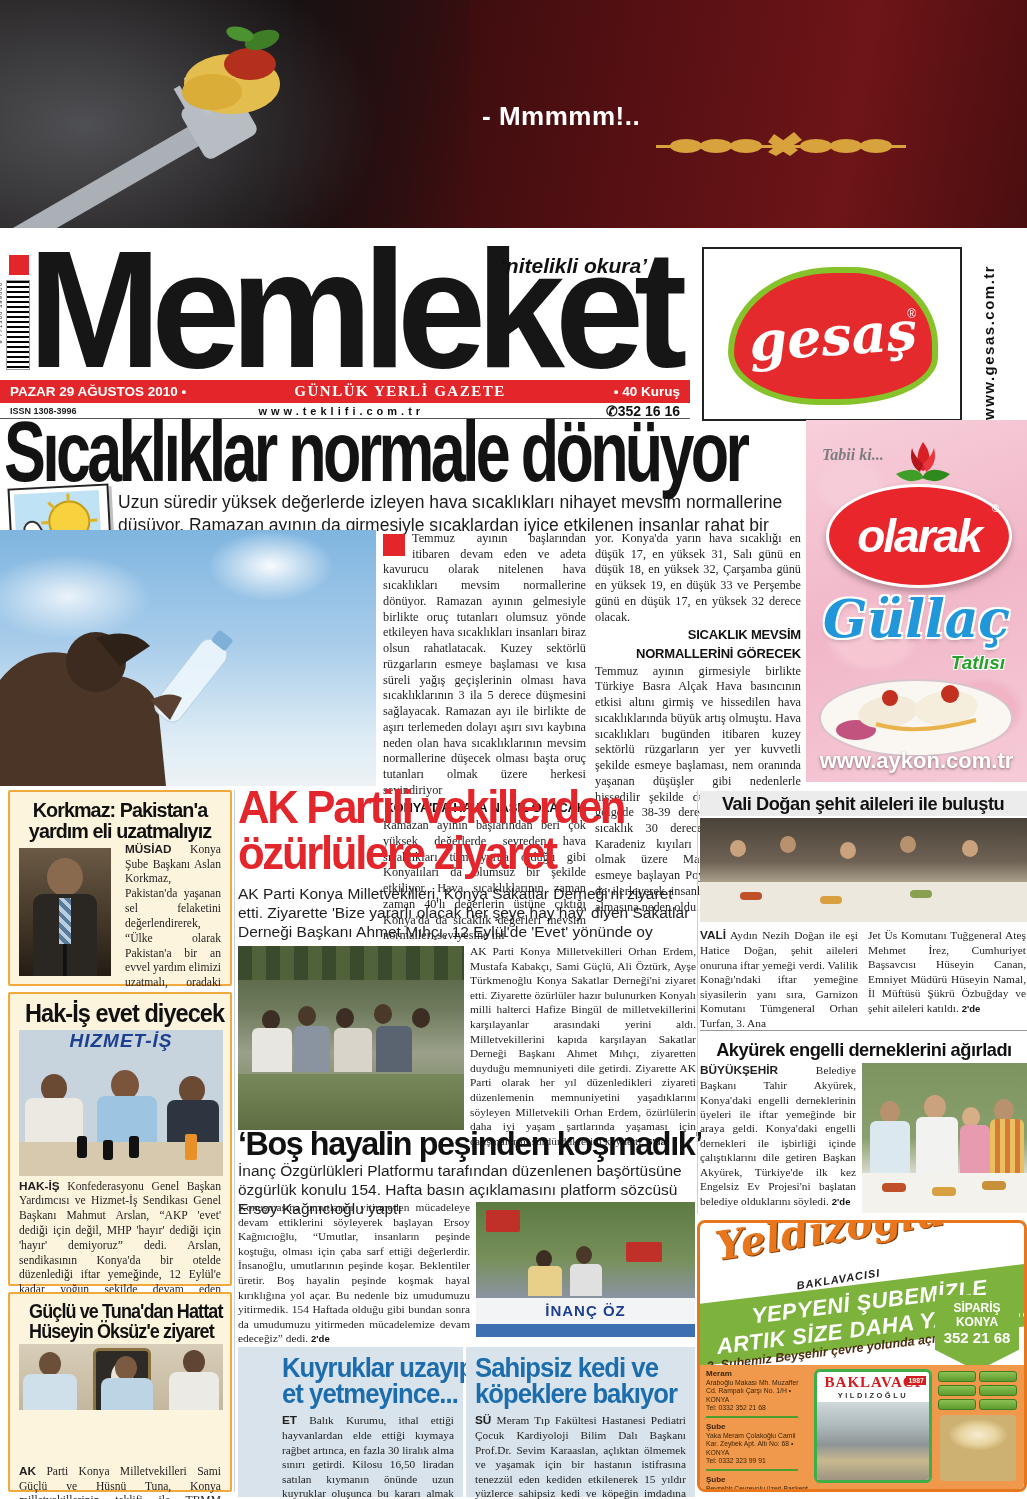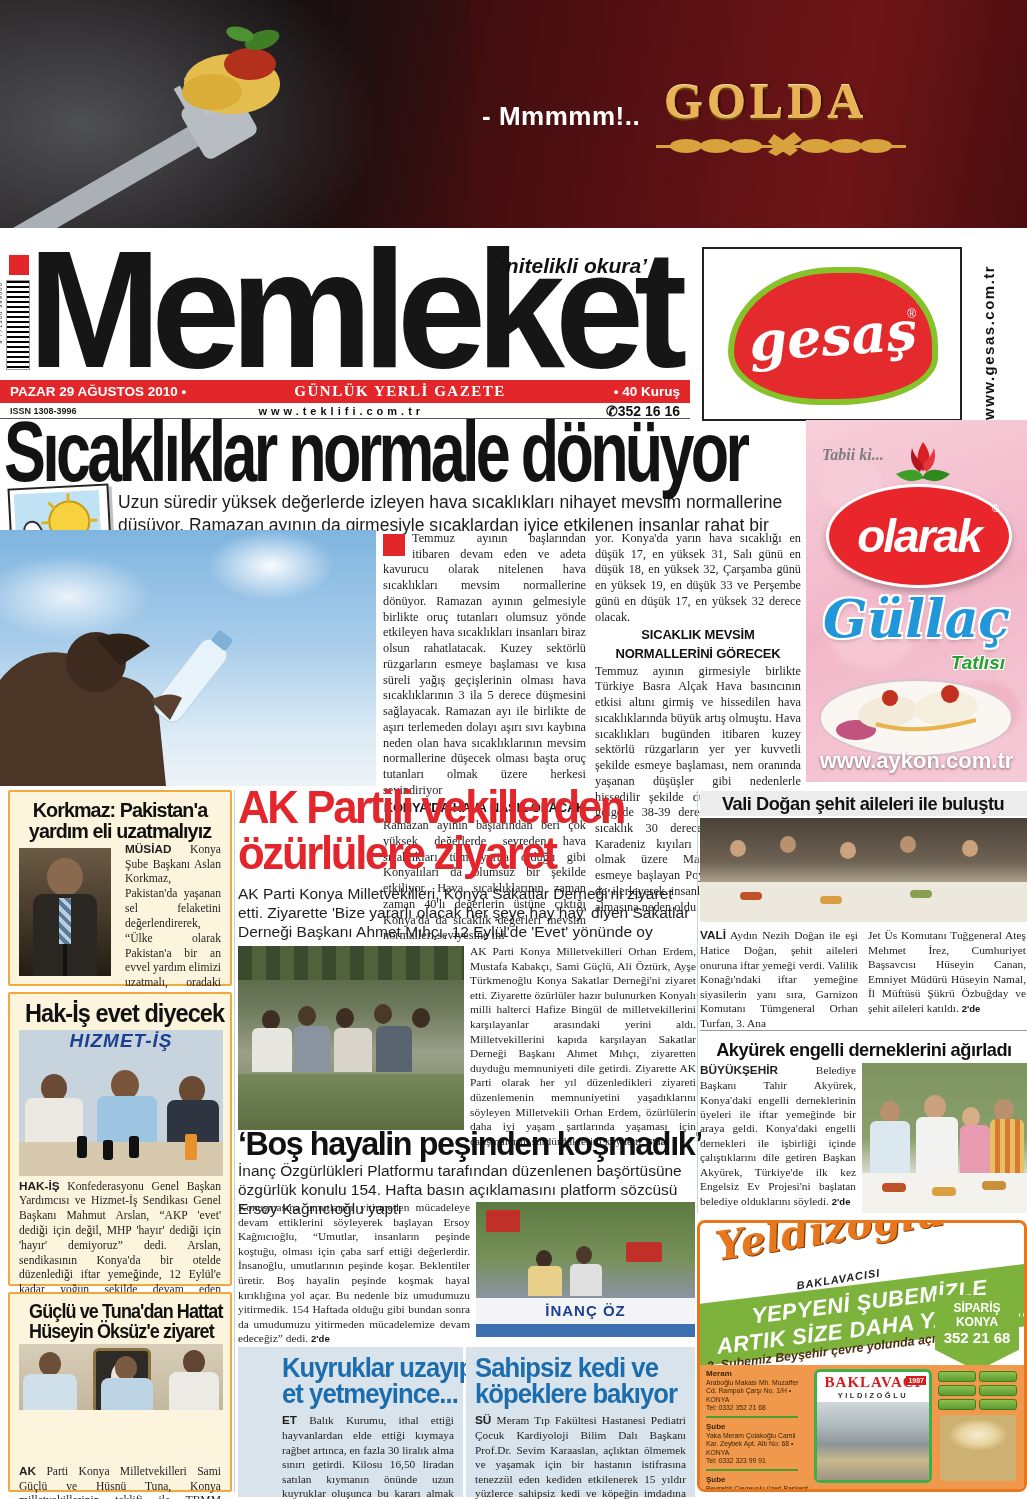--- a/index.html
+++ b/index.html
@@ -54,21 +54,21 @@
   .standfirst{left:118px;top:491px;width:688px;font-size:17.5px;line-height:1.32;color:#1c1c1c;}
   .photo-drinking{left:0;top:530px;width:376px;height:256px;
     background:radial-gradient(90px 50px at 72% 14%,rgba(255,255,255,.95),rgba(255,255,255,0) 70%),
                radial-gradient(120px 60px at 18% 26%,rgba(255,255,255,.8),rgba(255,255,255,0) 70%),
                linear-gradient(180deg,#7fb5e0 0%,#a9cdea 45%,#dcebf5 80%,#edf2f5 100%);}
   .bodytext{font-family:"Liberation Serif",serif;font-size:12.3px;line-height:1.28;text-align:justify;color:#1f1f1f;}
   .col1{left:383px;top:531px;width:203px;height:254px;}
   .col2{left:595px;top:531px;width:206px;height:254px;}
   .lead-sq{display:inline-block;width:22px;height:22px;background:#e3262a;float:left;margin:3px 7px 0 0;}
   .subhead{font-family:"Liberation Sans",sans-serif;font-weight:bold;font-size:13px;letter-spacing:-.2px;
-    margin:2px 0 1px;text-align:center;color:#111;}
+    margin:2px 0 1px;text-align:right;color:#111;}
   .more{font-family:"Liberation Sans",sans-serif;font-weight:bold;font-size:9.5px;color:#111;}
   .lead-word{font-weight:bold;font-family:"Liberation Sans",sans-serif;font-size:11.8px;}
   
   .aykon{left:806px;top:420px;width:221px;height:362px;overflow:hidden;
     background:radial-gradient(60px 48px at 20% 18%,#f6ccd8 0 45%,rgba(0,0,0,0) 60%),
       radial-gradient(70px 55px at 75% 30%,#f2b9c9 0 45%,rgba(0,0,0,0) 60%),
       radial-gradient(80px 60px at 30% 60%,#f6c6d3 0 45%,rgba(0,0,0,0) 60%),
       radial-gradient(70px 55px at 80% 80%,#f0b4c5 0 45%,rgba(0,0,0,0) 60%),
       linear-gradient(160deg,#f7cfda 0%,#f1b7c8 50%,#f6cbd7 100%);}
   .aykon-intro{position:absolute;left:16px;top:26px;font-family:"Liberation Serif",serif;font-style:italic;
@@ -167,21 +167,20 @@
           <rect x="254" y="128" width="7" height="40" fill="#aab0b6"></rect>
         </g>
         <ellipse cx="232" cy="84" rx="48" ry="30" fill="#e3bd4e"></ellipse>
         <ellipse cx="212" cy="92" rx="30" ry="18" fill="#d9ad38"></ellipse>
         <ellipse cx="250" cy="64" rx="26" ry="16" fill="#b3301d"></ellipse>
         <ellipse cx="262" cy="40" rx="18" ry="9" fill="#3f7d26" transform="rotate(-18 262 40)"></ellipse>
         <ellipse cx="240" cy="34" rx="14" ry="7" fill="#4c9230" transform="rotate(14 240 34)"></ellipse>
       </svg>
     </div>
     <div class="abs ad-slogan">- Mmmmm!..</div>
-    <div class="abs golda">GOLDA</div>
     <svg class="abs" style="left:656px;top:126px;" width="250" height="42">
       <g fill="#d8a33c">
         <rect x="0" y="19" width="250" height="3"></rect>
         <ellipse cx="30" cy="20" rx="16" ry="7"></ellipse>
           <ellipse cx="60" cy="20" rx="16" ry="7"></ellipse>
         <ellipse cx="90" cy="20" rx="16" ry="7"></ellipse>
           <ellipse cx="160" cy="20" rx="16" ry="7"></ellipse>
         <ellipse cx="190" cy="20" rx="16" ry="7"></ellipse>
           <ellipse cx="220" cy="20" rx="16" ry="7"></ellipse>
         <path d="M112 26 L138 6 L146 14 L120 30 Z"></path>

